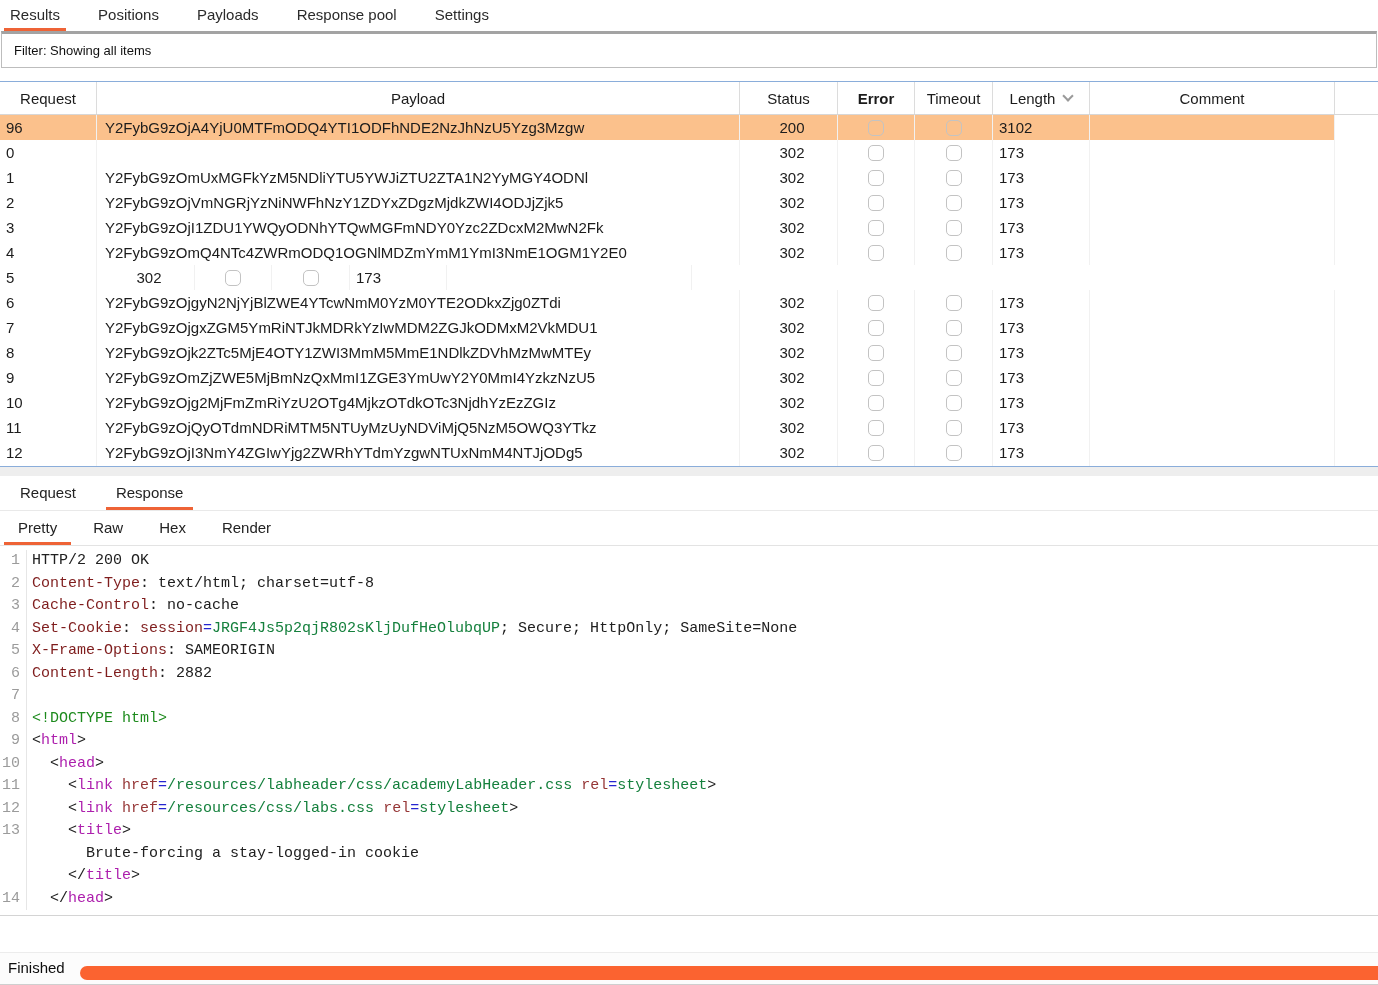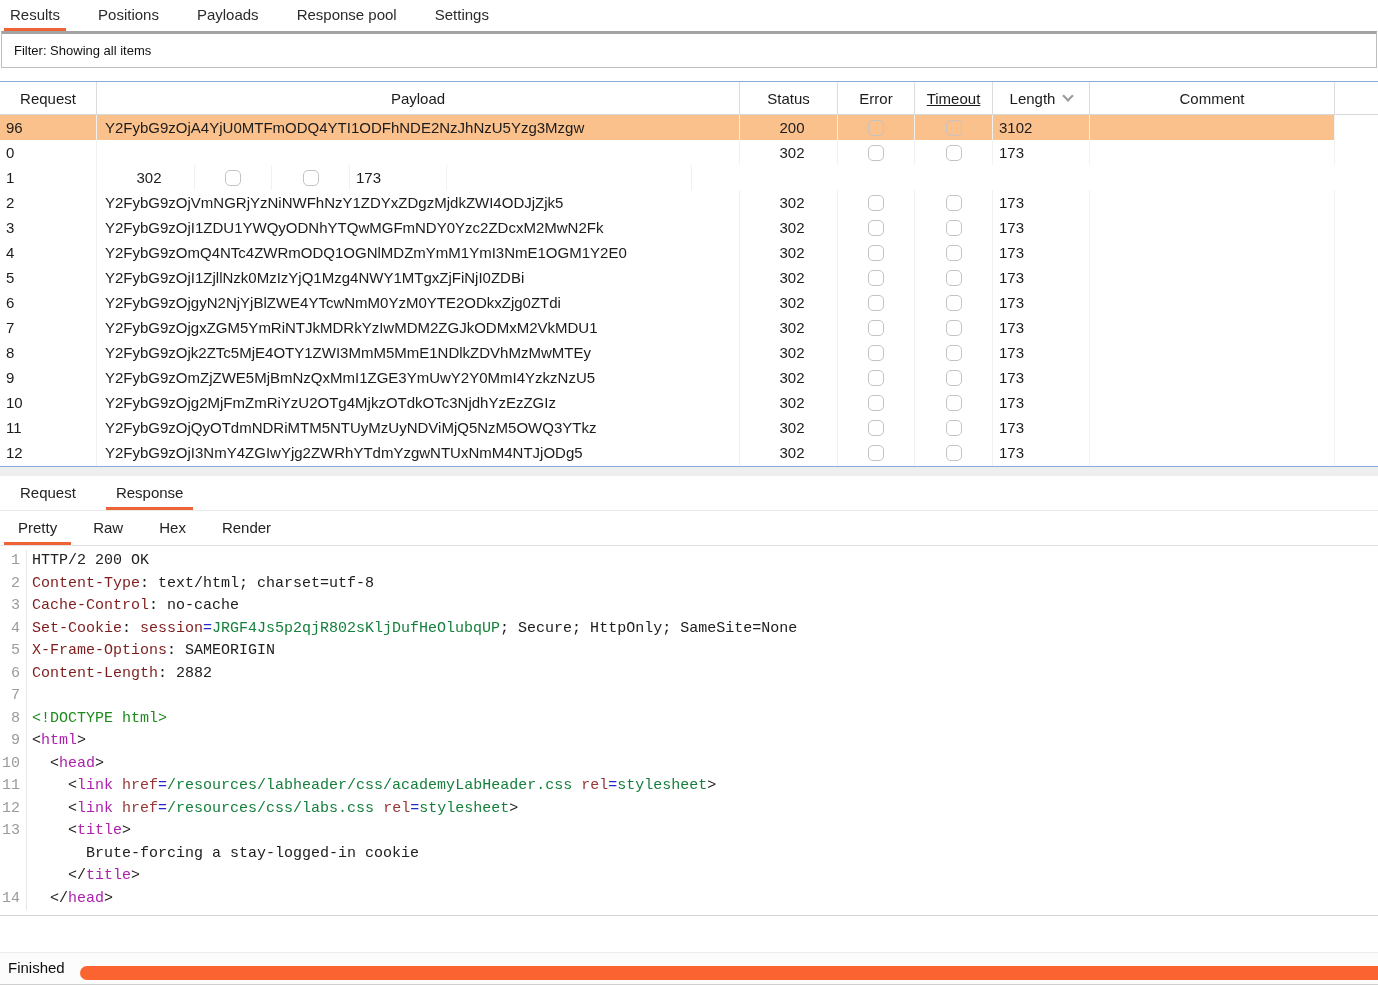--- a/index.html
+++ b/index.html
@@ -92,22 +92,22 @@
 
   <div class="filter-bar">
     <span>Filter: Showing all items</span>
   </div>
 
   <div class="rtable">
     <div class="thead" id="thead">
         <div class="th" style="width: 97px;">Request</div>
         <div class="th" style="width: 643px;">Payload</div>
         <div class="th" style="width: 98px;">Status</div>
-        <div class="th" style="width: 77px;">Error</div>
-        <div class="th" style="width: 78px; text-decoration: underline;">Timeout</div>
+        <div class="th" style="width: 77px; font-weight: bold;">Error</div>
+        <div class="th" style="width: 78px;">Timeout</div>
         <div class="th" style="width: 97px;">Length<span class="chev"></span></div>
         <div class="th" style="width: 245px;">Comment</div>
         <div class="th" style="width: 43px;"></div>
       </div>
     <div class="tbody" id="tbody">
         <div class="trow sel">
           <div class="td c-req" style="width: 97px;">96</div>
           <div class="td c-pay" style="width: 643px;">Y2FybG9zOjA4YjU0MTFmODQ4YTI1ODFhNDE2NzJhNzU5Yzg3Mzgw</div>
           <div class="td c-sta" style="width: 98px;">200</div>
           <div class="td c-chk" style="width: 77px;">
@@ -129,20 +129,21 @@
           </div>
           <div class="td c-chk" style="width: 78px;">
             <span class="cb"></span>
           </div>
           <div class="td c-len" style="width: 97px;">173</div>
           <div class="td c-com" style="width: 245px;"></div>
           <div class="td filler" style="width: 43px;"></div>
         </div>
         <div class="trow">
           <div class="td c-req" style="width: 97px;">1</div>
+          <div class="td c-pay" style="width: 643px;">Y2FybG9zOmUxMGFkYzM5NDliYTU5YWJiZTU2ZTA1N2YyMGY4ODNl</div>
           <div class="td c-sta" style="width: 98px;">302</div>
           <div class="td c-chk" style="width: 77px;">
             <span class="cb"></span>
           </div>
           <div class="td c-chk" style="width: 78px;">
             <span class="cb"></span>
           </div>
           <div class="td c-len" style="width: 97px;">173</div>
           <div class="td c-com" style="width: 245px;"></div>
           <div class="td filler" style="width: 43px;"></div>
@@ -184,21 +185,20 @@
           </div>
           <div class="td c-chk" style="width: 78px;">
             <span class="cb"></span>
           </div>
           <div class="td c-len" style="width: 97px;">173</div>
           <div class="td c-com" style="width: 245px;"></div>
           <div class="td filler" style="width: 43px;"></div>
         </div>
         <div class="trow">
           <div class="td c-req" style="width: 97px;">5</div>
-          <div class="td c-pay" style="width: 643px;">Y2FybG9zOjI1ZjllNzk0MzIzYjQ1Mzg4NWY1MTgxZjFiNjI0ZDBi</div>
           <div class="td c-sta" style="width: 98px;">302</div>
           <div class="td c-chk" style="width: 77px;">
             <span class="cb"></span>
           </div>
           <div class="td c-chk" style="width: 78px;">
             <span class="cb"></span>
           </div>
           <div class="td c-len" style="width: 97px;">173</div>
           <div class="td c-com" style="width: 245px;"></div>
           <div class="td filler" style="width: 43px;"></div>

